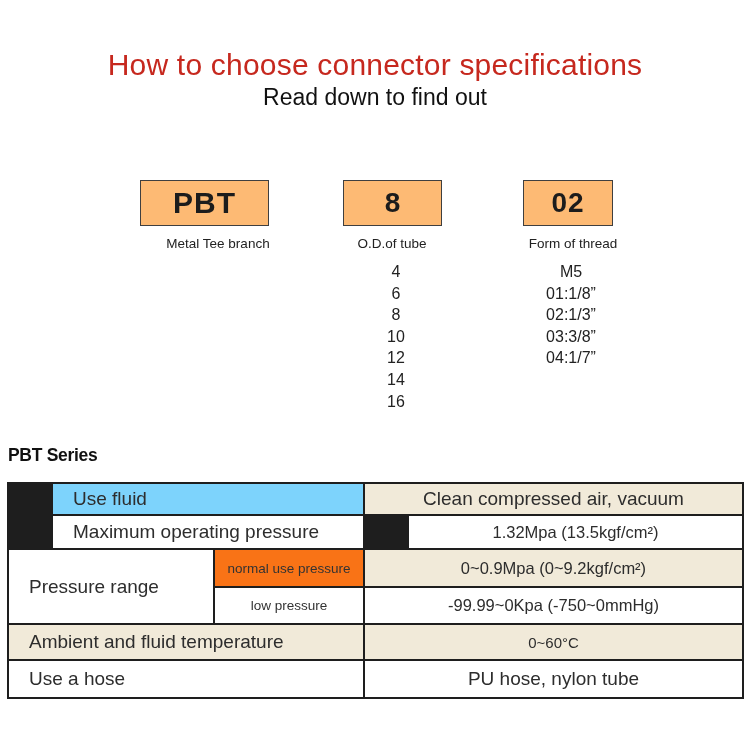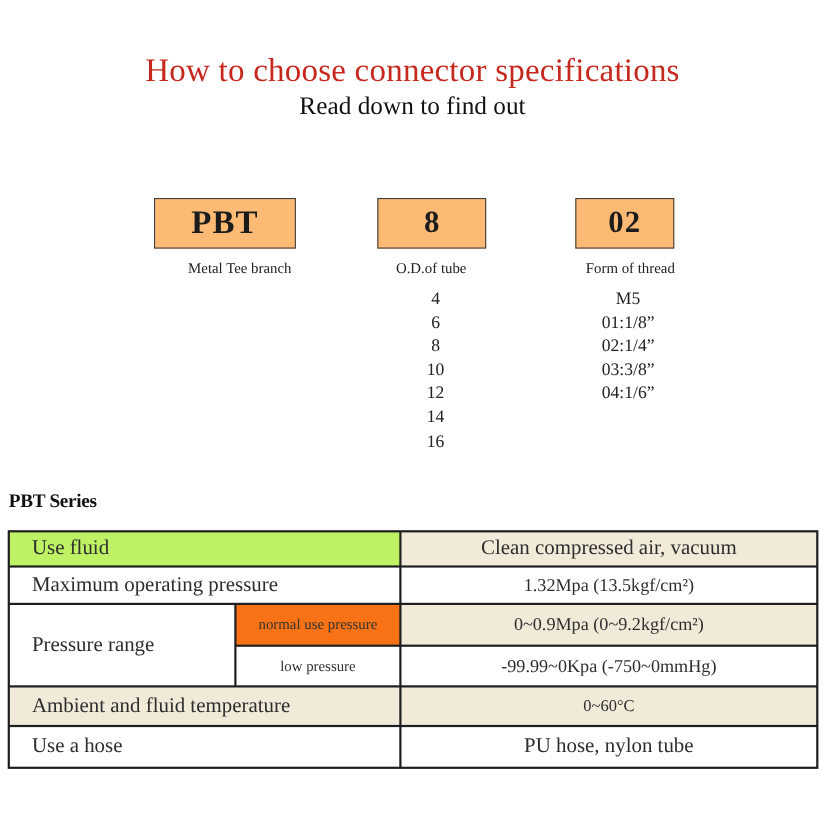--- a/index.html
+++ b/index.html
@@ -1,17 +1,17 @@
 <!DOCTYPE html>
 <html><head>
 <meta charset="utf-8">
 <style>
   html,body{margin:0;padding:0;background:#ffffff;}
   #page{position:relative;width:750px;height:750px;background:#ffffff;
-        font-family:Liberation Serif, serif;overflow:hidden;}
+        font-family:Liberation Sans, sans-serif;overflow:hidden;}
 
   
   .title{position:absolute;top:48px;left:0;width:750px;text-align:center;
          font-size:30px;font-weight:400;letter-spacing:0.2px;}
   .subtitle{position:absolute;top:84px;left:0;width:750px;text-align:center;
             font-size:23px;color:#111;}
 
   
   .code-box{position:absolute;top:180px;height:46px;border:1.5px solid #3f3f3f;
             box-sizing:border-box;display:flex;align-items:center;justify-content:center;
@@ -42,21 +42,21 @@
               grid-template-rows:30px 32px 36px 35px 34px 36px;
               gap:2px;padding:2px;background:#1e1e1e;}
   .cell{display:flex;align-items:center;background:#ffffff;color:#2d2d2d;}
   .cell.beige{background:#f1ead9;}
   .lbl{grid-column:1 / span 2;padding-left:20px;font-size:19px;}
   .val{grid-column:3;justify-content:center;text-align:center;}
   .sub{grid-column:2;justify-content:center;font-size:13.5px;color:#333;}
   .fs-lg{font-size:19px;}
   .fs-md{font-size:16.5px;}
   .fs-sm{font-size:15px;}
-  .r1{grid-row:1;} .r2{grid-row:2;} .r3{grid-row:3;} .r4{grid-row:4;}
+  .r1{grid-row:1;} .r2{grid-row:2;margin-left:44px;} .r3{grid-row:3;} .r4{grid-row:4;}
   .r5{grid-row:5;} .r6{grid-row:6;}
   .pr-lbl{grid-column:1;grid-row:3 / span 2;padding-left:20px;font-size:19px;}
 </style>
 </head>
 <body>
 
 <div id="page">
 
   <div class="title" style="color: rgb(198, 40, 30);">How to choose connector specifications</div>
   <div class="subtitle">Read down to find out</div>
@@ -80,30 +80,30 @@
       <div>6</div>
       <div>8</div>
       <div>10</div>
       <div>12</div>
       <div>14</div>
       <div>16</div>
     </div>
   <div class="option-list" id="thread-options">
       <div>M5</div>
       <div>01:1/8”</div>
-      <div>02:1/4”</div>
+      <div>02:1/3”</div>
       <div>03:3/8”</div>
-      <div>04:1/6”</div>
+      <div>04:1/7”</div>
     </div>
 
   <div class="series-heading">PBT Series</div>
 
   <div class="spec-table" style="background: rgb(30, 30, 30);">
 
-    <div class="cell lbl beige r1" style="background: #bef264;">Use fluid</div>
+    <div class="cell lbl beige r1" style="background: #7dd3fc; margin-left: 44px;">Use fluid</div>
     <div class="cell val beige fs-lg r1" style="background: rgb(241, 234, 217);">Clean compressed air, vacuum</div>
 
     <div class="cell lbl r2">Maximum operating pressure</div>
     <div class="cell val fs-md r2">1.32Mpa (13.5kgf/cm²)</div>
 
     <div class="cell pr-lbl">Pressure range</div>
     <div class="cell sub beige r3" style="background: #f97316;">normal use pressure</div>
     <div class="cell val beige fs-md r3" style="background: rgb(241, 234, 217);">0~0.9Mpa (0~9.2kgf/cm²)</div>
     <div class="cell sub r4">low pressure</div>
     <div class="cell val fs-md r4">-99.99~0Kpa (-750~0mmHg)</div>

